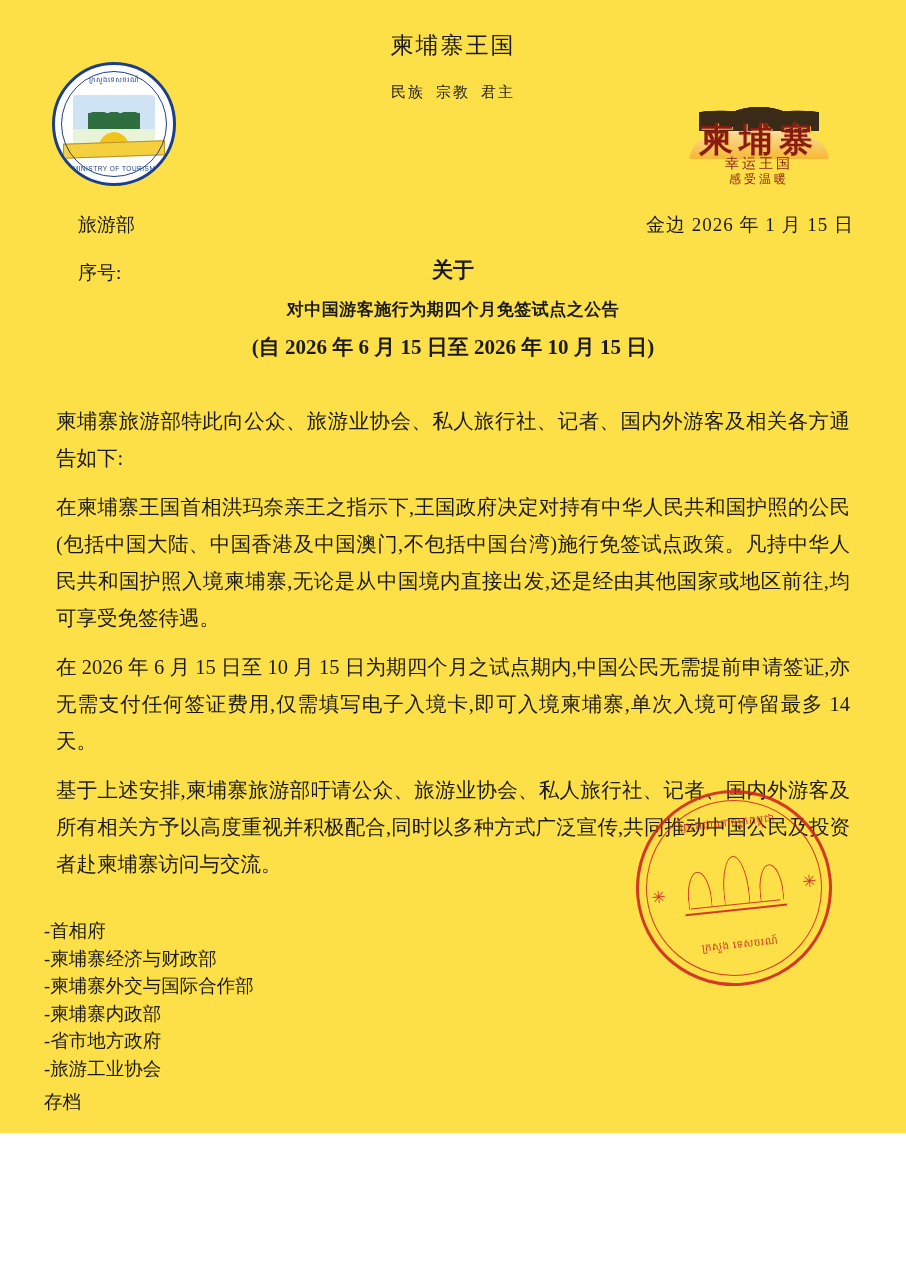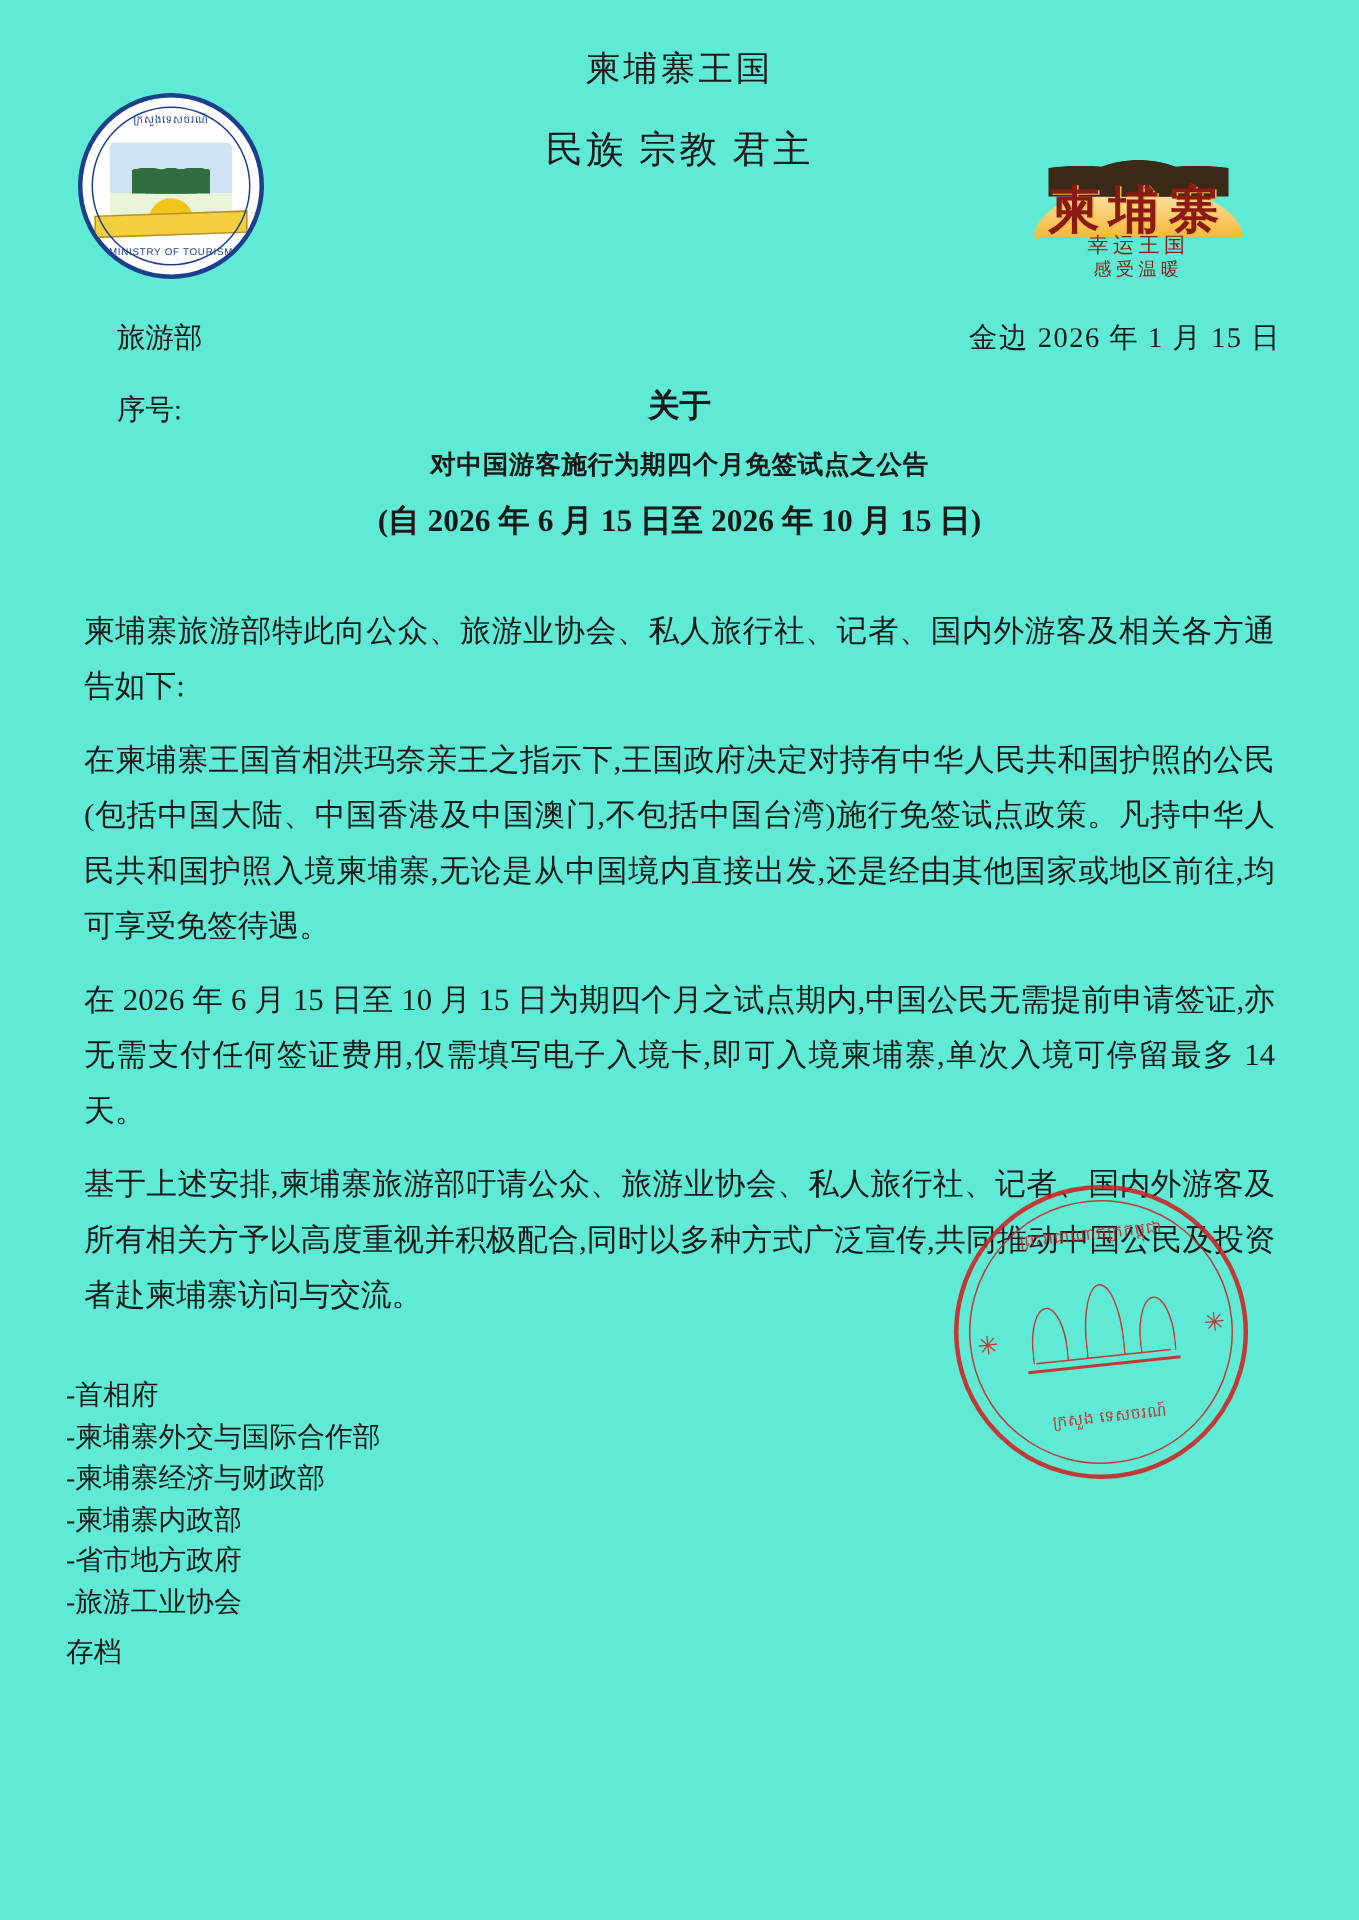--- a/index.html
+++ b/index.html
@@ -11,22 +11,22 @@
     width: 906px;
     height: 1280px;
     position: relative;
     font-family: "Liberation Serif", serif;
     color: #1a1a1a;
     overflow: hidden;
   }
   .page {
     position: relative;
     width: 906px;
-    height: 1280px;
-    background: #5eead4;
+    height: 1133px;
+    background: #fde047;
   }
 
   
   .header {
     position: relative;
     height: 200px;
   }
   .seal-left {
     position: absolute;
     left: 52px;
@@ -99,22 +99,23 @@
     left: 0; right: 0;
     top: 30px;
     text-align: center;
   }
   .kingdom-line {
     font-size: 23px;
     letter-spacing: 2px;
     margin-bottom: 22px;
   }
   .motto-line {
-    font-size: 25px;
+    font-size: 15px;
     letter-spacing: 2px;
+    font-family: Liberation Mono, monospace;
   }
 
   .logo-right {
     position: absolute;
     right: 52px;
     top: 95px;
     width: 190px;
     height: 90px;
     text-align: center;
     text-decoration: underline;
@@ -360,21 +361,21 @@
       <div class="spire" style="left:44px; bottom:12px; width:24px; height:48px;"></div>
       <div class="spire" style="left:80px; bottom:12px; width:22px; height:36px;"></div>
       <div class="base2"></div>
       <div class="base"></div>
     </div>
     <div class="st-bottom">ក្រសួង ទេសចរណ៍</div>
   </div>
 
   <div class="cc">
     <div class="cc-item">-首相府</div>
+    <div class="cc-item">-柬埔寨经济与财政部</div>
     <div class="cc-item">-柬埔寨外交与国际合作部</div>
-    <div class="cc-item">-柬埔寨经济与财政部</div>
     <div class="cc-item">-柬埔寨内政部</div>
     <div class="cc-item">-省市地方政府</div>
     <div class="cc-item">-旅游工业协会</div>
     <div class="cc-archive">存档</div>
   </div>
 
 </div>
 
 </body></html>

